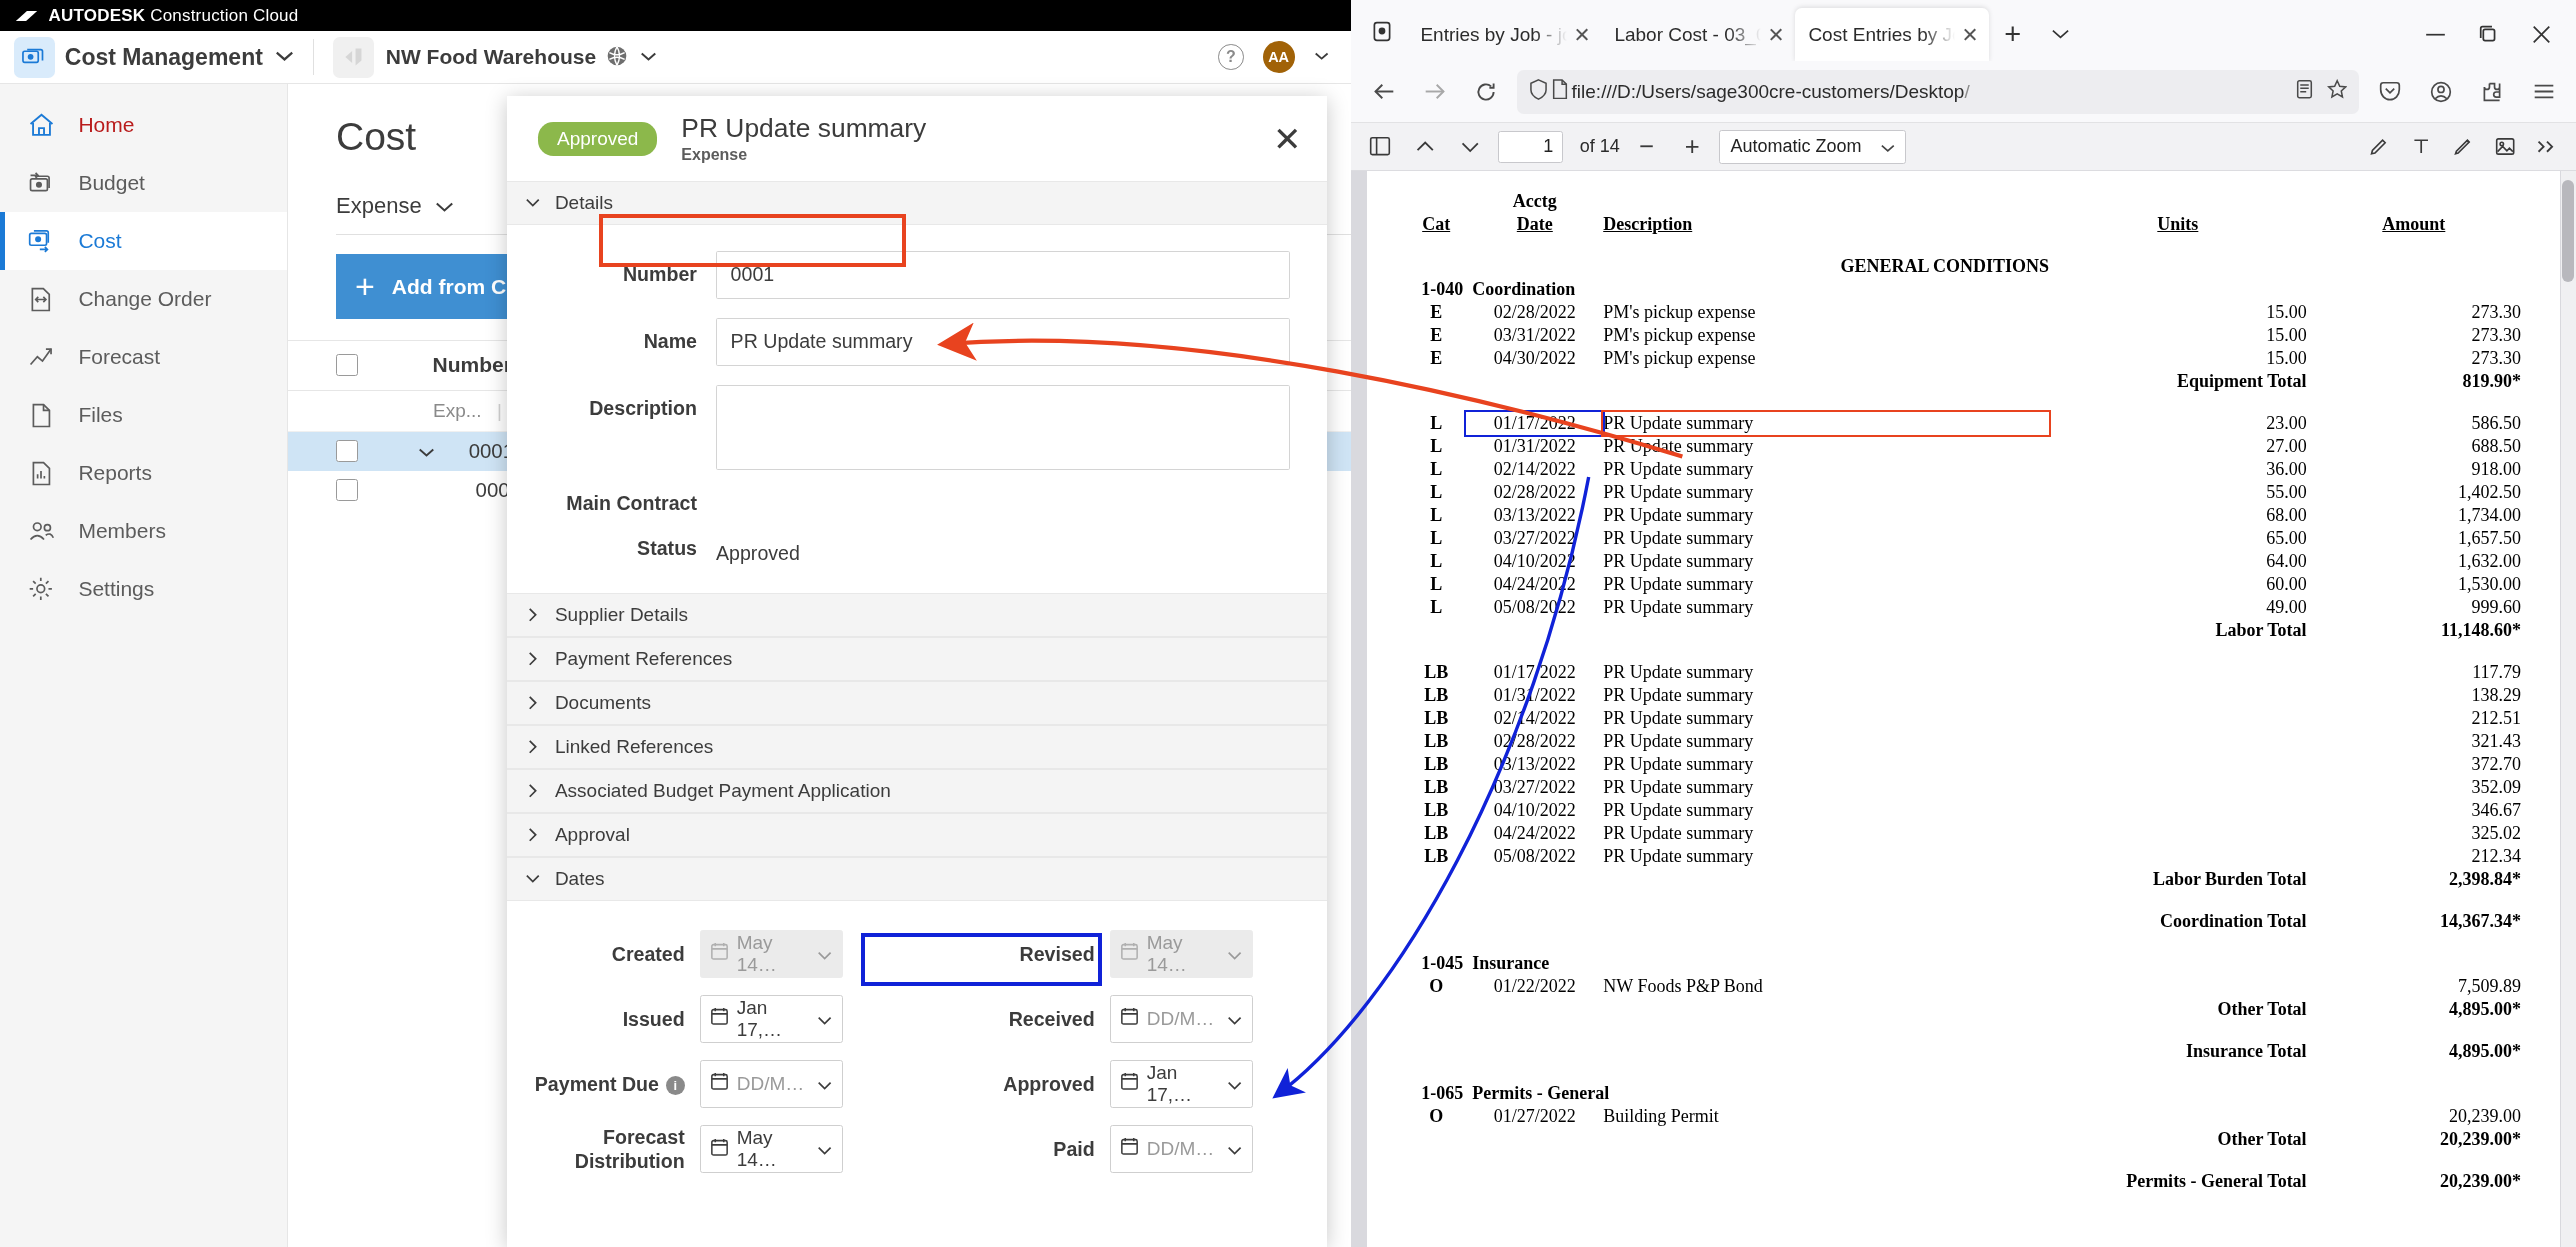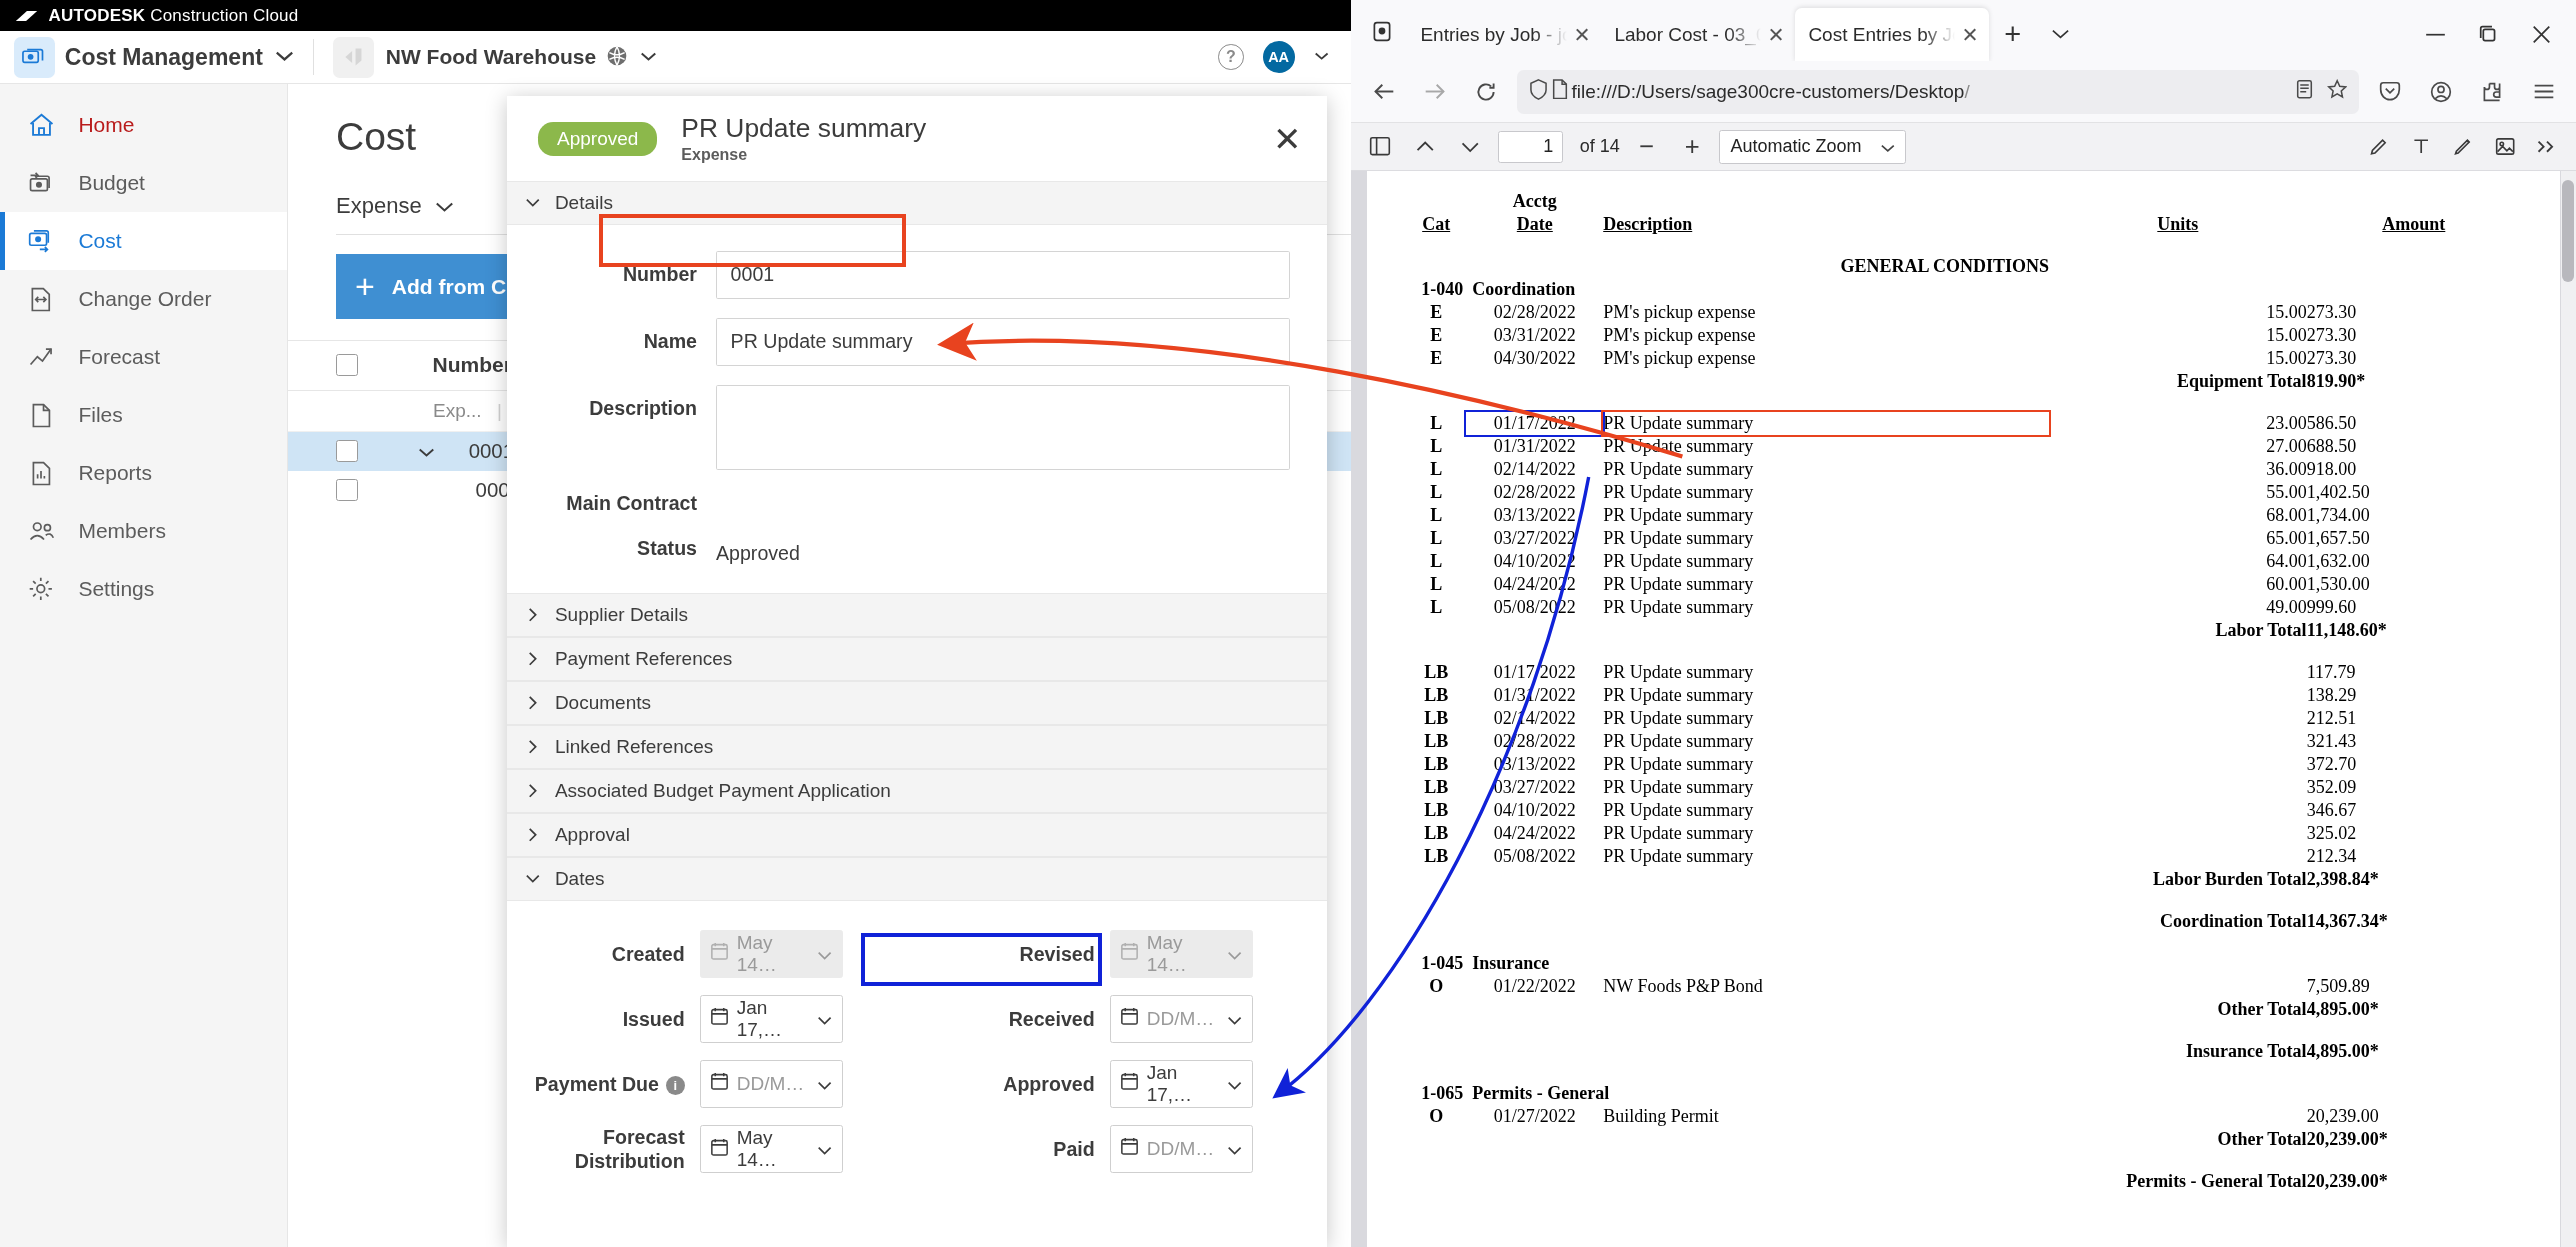--- a/index.html
+++ b/index.html
@@ -36,21 +36,21 @@
   .proj-tile {
     width: 41px; height: 41px; background: #f0f0f0; border-radius: 6.8px;
     display: flex; align-items: center; justify-content: center; margin-right: 12px;
   }
   .proj-name { font-size: 21px; font-weight: 700; color: #3c3c3c; }
   .globe { margin-left: 10.2px; }
   .appbar-right { margin-left: auto; display: flex; align-items: center; gap: 19px; padding-right: 8.5px; }
   .help-ic { width: 25.6px; height: 25.6px; border: 1.7px solid #8a8a8a; border-radius: 50%;
              color: #8a8a8a; font-size: 16px; display: flex; align-items: center; justify-content: center; font-weight: 700;}
   .avatar {
-    width: 32px; height: 32px; border-radius: 50%; background: #0369a1; color: #fff;
+    width: 32px; height: 32px; border-radius: 50%; background: #a16207; color: #fff;
     display: flex; align-items: center; justify-content: center; font-size: 14.5px; font-weight: 700;
   }
 
   .acc-body { display: flex; height: calc(1247px - 31px - 53px); }
 
   .sidebar { width: 288px; background: #f5f5f5; border-right: 0.9px solid #e6e6e6; padding-top: 12px; flex: none; }
   .s-item { height: 58px; display: flex; align-items: center; padding-left: 24px; gap: 20.4px;
             font-size: 21px; color: #5c5c5c; position: relative; cursor: pointer; }
   .s-item.active { background: #fff; color: #1b7ad6; }
   .s-item.active::before { content:""; position:absolute; left:0; top:0; bottom:0; width:5.1px; background:#1b7ad6; }
@@ -185,21 +185,21 @@
   .pdf-page { width: 1193px; background: #fff; margin: 0 auto; position: relative; padding: 19px 39px 0 39px; }
   .pdf-scroll { position: absolute; right: 0; top: 0; bottom: 0; width: 15.3px; background: #f0f0f2; }
   .pdf-thumb { position: absolute; right: 1.7px; top: 8.5px; width: 12px; height: 102px; background: #b8b8bd; border-radius: 6px; }
 
   table.rep { width: 100%; border-collapse: collapse; font-family: "Liberation Serif", serif; }
   table.rep td { font-size: 18px; color: #000; padding: 0; line-height: 23px; white-space: nowrap; }
   .c-cat { width: 60px; text-align: center; font-weight: 700; }
   .c-date { width: 136px; text-align: center; }
   .c-desc { width: 443px; }
   .c-units { width: 256px; text-align: right; padding-right: 22px; }
-  .c-amt { width: 213px; }
+  .c-amt { width: 213px; text-align: right; }
   .hdr td { font-weight: 700; text-align: center; }
   .hdr .u { text-decoration: underline; }
   .grp { font-weight: 700; }
   .tot { font-weight: 700; text-align: right; padding-right: 25.6px; }
   .spacer td { height: 19px; }
 
   .rep-hl-date { outline: 2.6px solid #1022d8; outline-offset: 0px; }
   .rep-hl-desc { outline: 2.6px solid #e8431f; outline-offset: 0px; }
 </style>
 </head>

